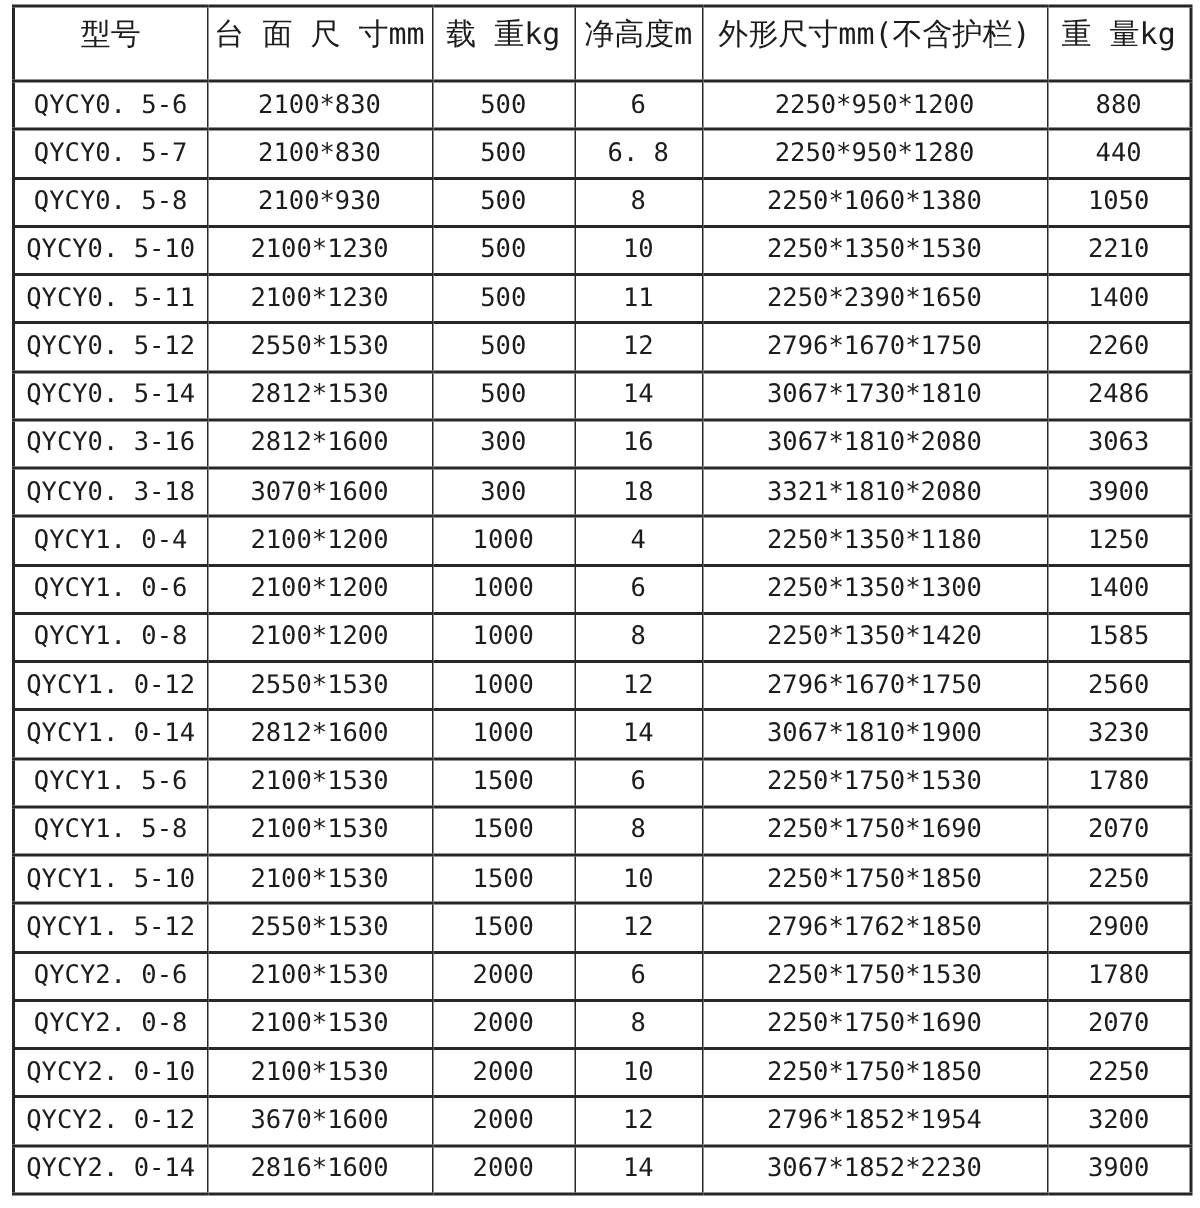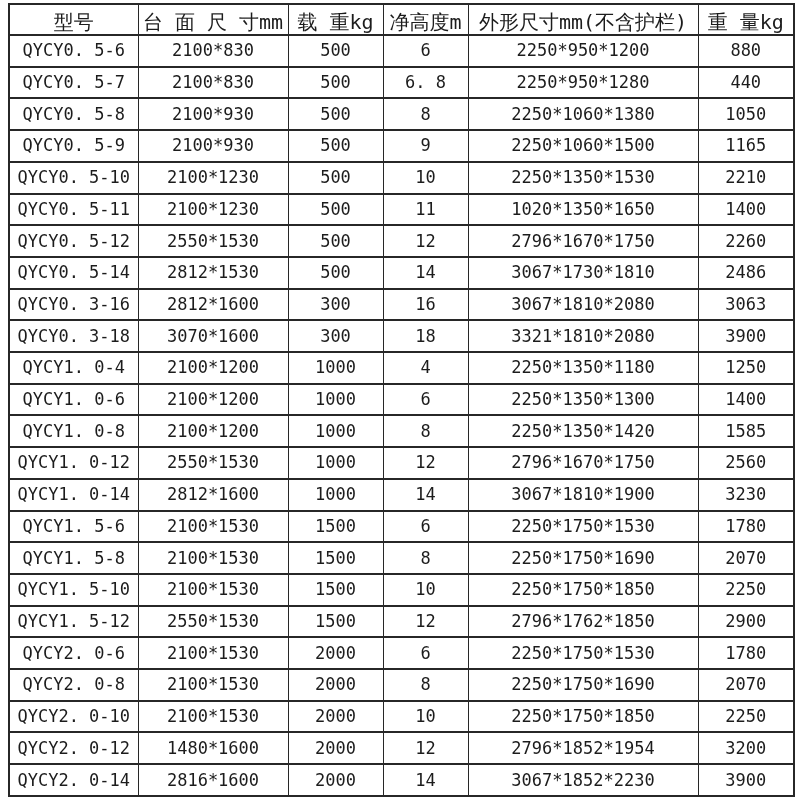--- a/index.html
+++ b/index.html
@@ -35,21 +35,21 @@
     border-top: 2px solid #272727;
     border-bottom: 2px solid #272727;
     text-align: center;
     vertical-align: middle;
     white-space: nowrap;
     overflow: hidden;
     padding: 0;
     background: #ffffff;
   }
   table.spec thead tr {
-    height: 31px;
+    height: 50px;
   }
   table.spec thead th {
     font-size: 20px;
     font-weight: normal;
     vertical-align: top;
     padding-top: 6px;
     line-height: 1.1;
   }
   table.spec tbody td {
     font-size: 17px;
@@ -98,41 +98,33 @@
         </tr>
         <tr>
           <td>QYCY0. 5-8</td>
           <td>2100*930</td>
           <td>500</td>
           <td>8</td>
           <td>2250*1060*1380</td>
           <td>1050</td>
         </tr>
         <tr>
-          <td>QYCY0. 5-9</td>
-          <td>2100*930</td>
-          <td>500</td>
-          <td>9</td>
-          <td>2250*1060*1500</td>
-          <td>1165</td>
-        </tr>
-        <tr>
           <td>QYCY0. 5-10</td>
           <td>2100*1230</td>
           <td>500</td>
           <td>10</td>
           <td>2250*1350*1530</td>
           <td>2210</td>
         </tr>
         <tr>
           <td>QYCY0. 5-11</td>
           <td>2100*1230</td>
           <td>500</td>
           <td>11</td>
-          <td>1020*1350*1650</td>
+          <td>2250*2390*1650</td>
           <td>1400</td>
         </tr>
         <tr>
           <td>QYCY0. 5-12</td>
           <td>2550*1530</td>
           <td>500</td>
           <td>12</td>
           <td>2796*1670*1750</td>
           <td>2260</td>
         </tr>
@@ -251,21 +243,21 @@
         <tr>
           <td>QYCY2. 0-10</td>
           <td>2100*1530</td>
           <td>2000</td>
           <td>10</td>
           <td>2250*1750*1850</td>
           <td>2250</td>
         </tr>
         <tr>
           <td>QYCY2. 0-12</td>
-          <td>1480*1600</td>
+          <td>3670*1600</td>
           <td>2000</td>
           <td>12</td>
           <td>2796*1852*1954</td>
           <td>3200</td>
         </tr>
         <tr>
           <td>QYCY2. 0-14</td>
           <td>2816*1600</td>
           <td>2000</td>
           <td>14</td>

